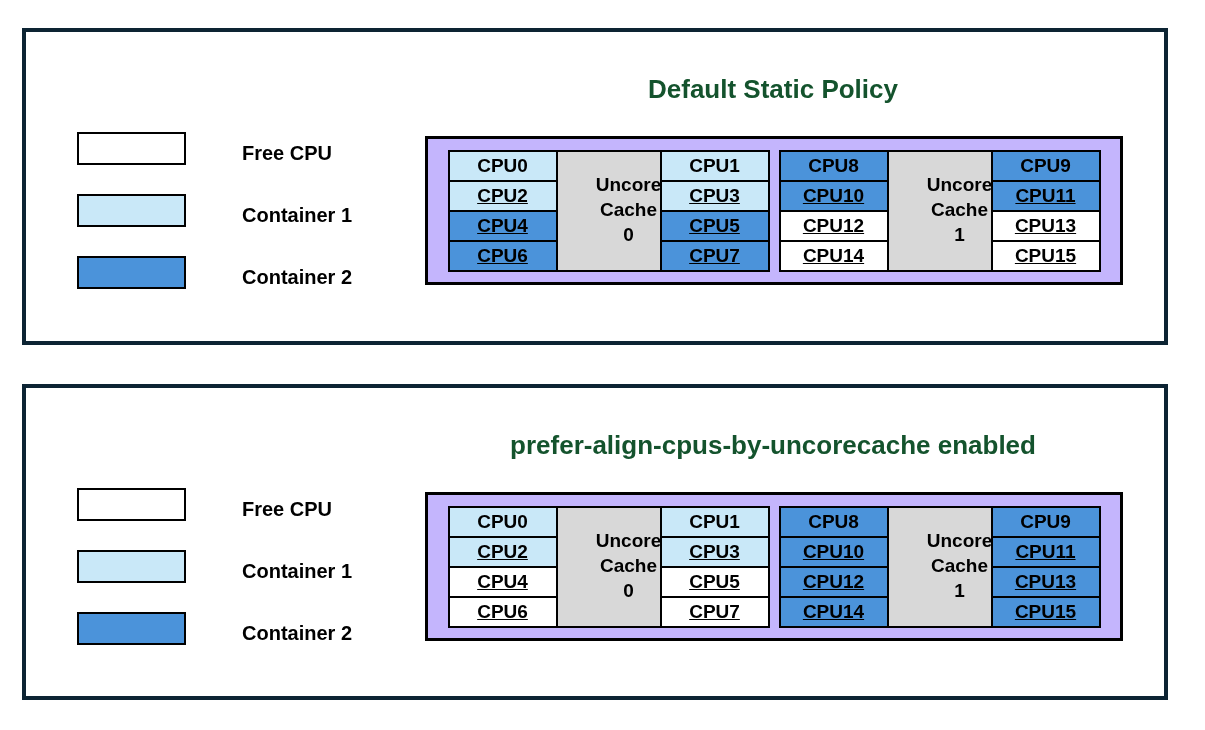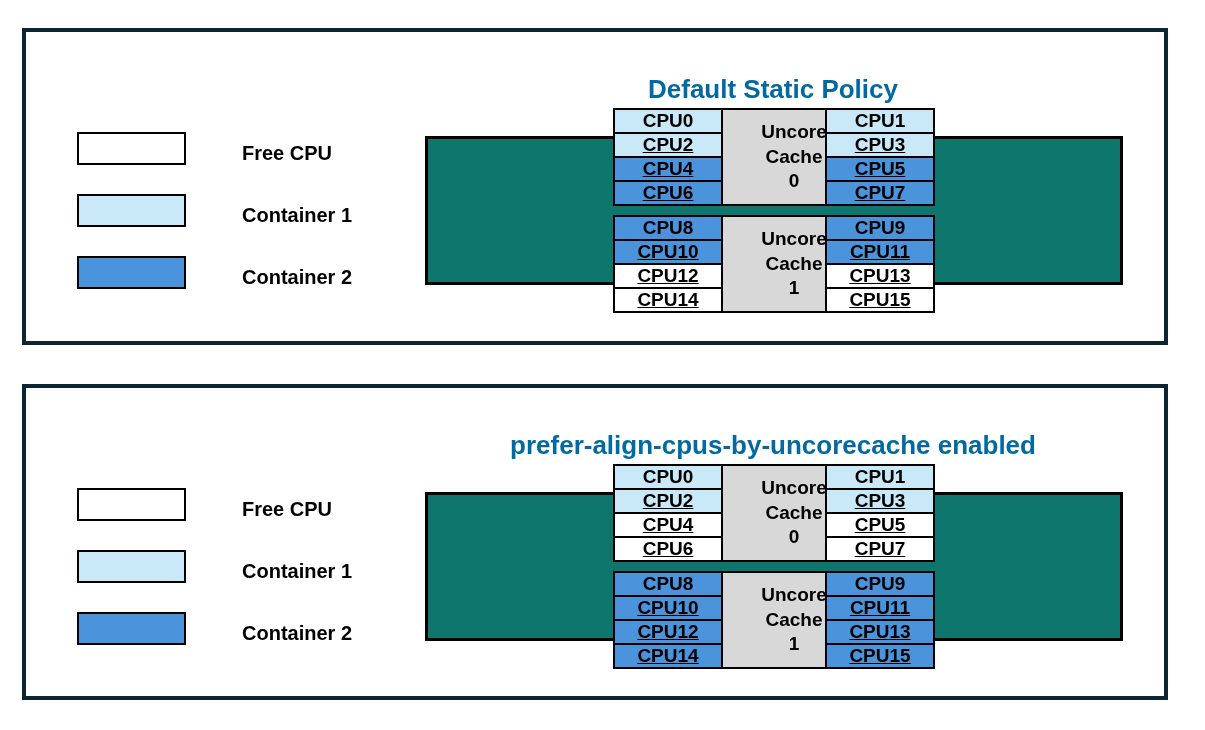--- a/index.html
+++ b/index.html
@@ -30,21 +30,21 @@
   #panel-0 { top: 28px;  height: 317px; }
   #panel-1 { top: 384px; height: 316px; }
 
   .panel-title {
     position: absolute;
     left: 392px; top: 42px;
     width: 710px;
     text-align: center;
     font-size: 26px;
     font-weight: bold;
-    color: #0369a1;
+    color: #14532d;
     white-space: nowrap;
   }
 
   .legend {
     position: absolute;
     left: 51px; top: 100px;
   }
   .legend-item {
     display: flex;
     align-items: flex-end;
@@ -60,26 +60,25 @@
     font-size: 20px;
     font-weight: bold;
     white-space: nowrap;
   }
 
   .diagram {
     position: absolute;
     left: 399px; top: 104px;
     width: 698px; height: 149px;
     border: 3px solid #000;
-    background: #0f766e;
+    background: #c4b5fd;
     display: flex;
     align-items: center;
     justify-content: center;
     gap: 9px;
-    flex-direction: column;
   }
   .cache-block {
     display: flex;
     align-items: stretch;
     height: 122px;
   }
   .cpu-col {
     display: flex;
     flex-direction: column;
     width: 110px;

